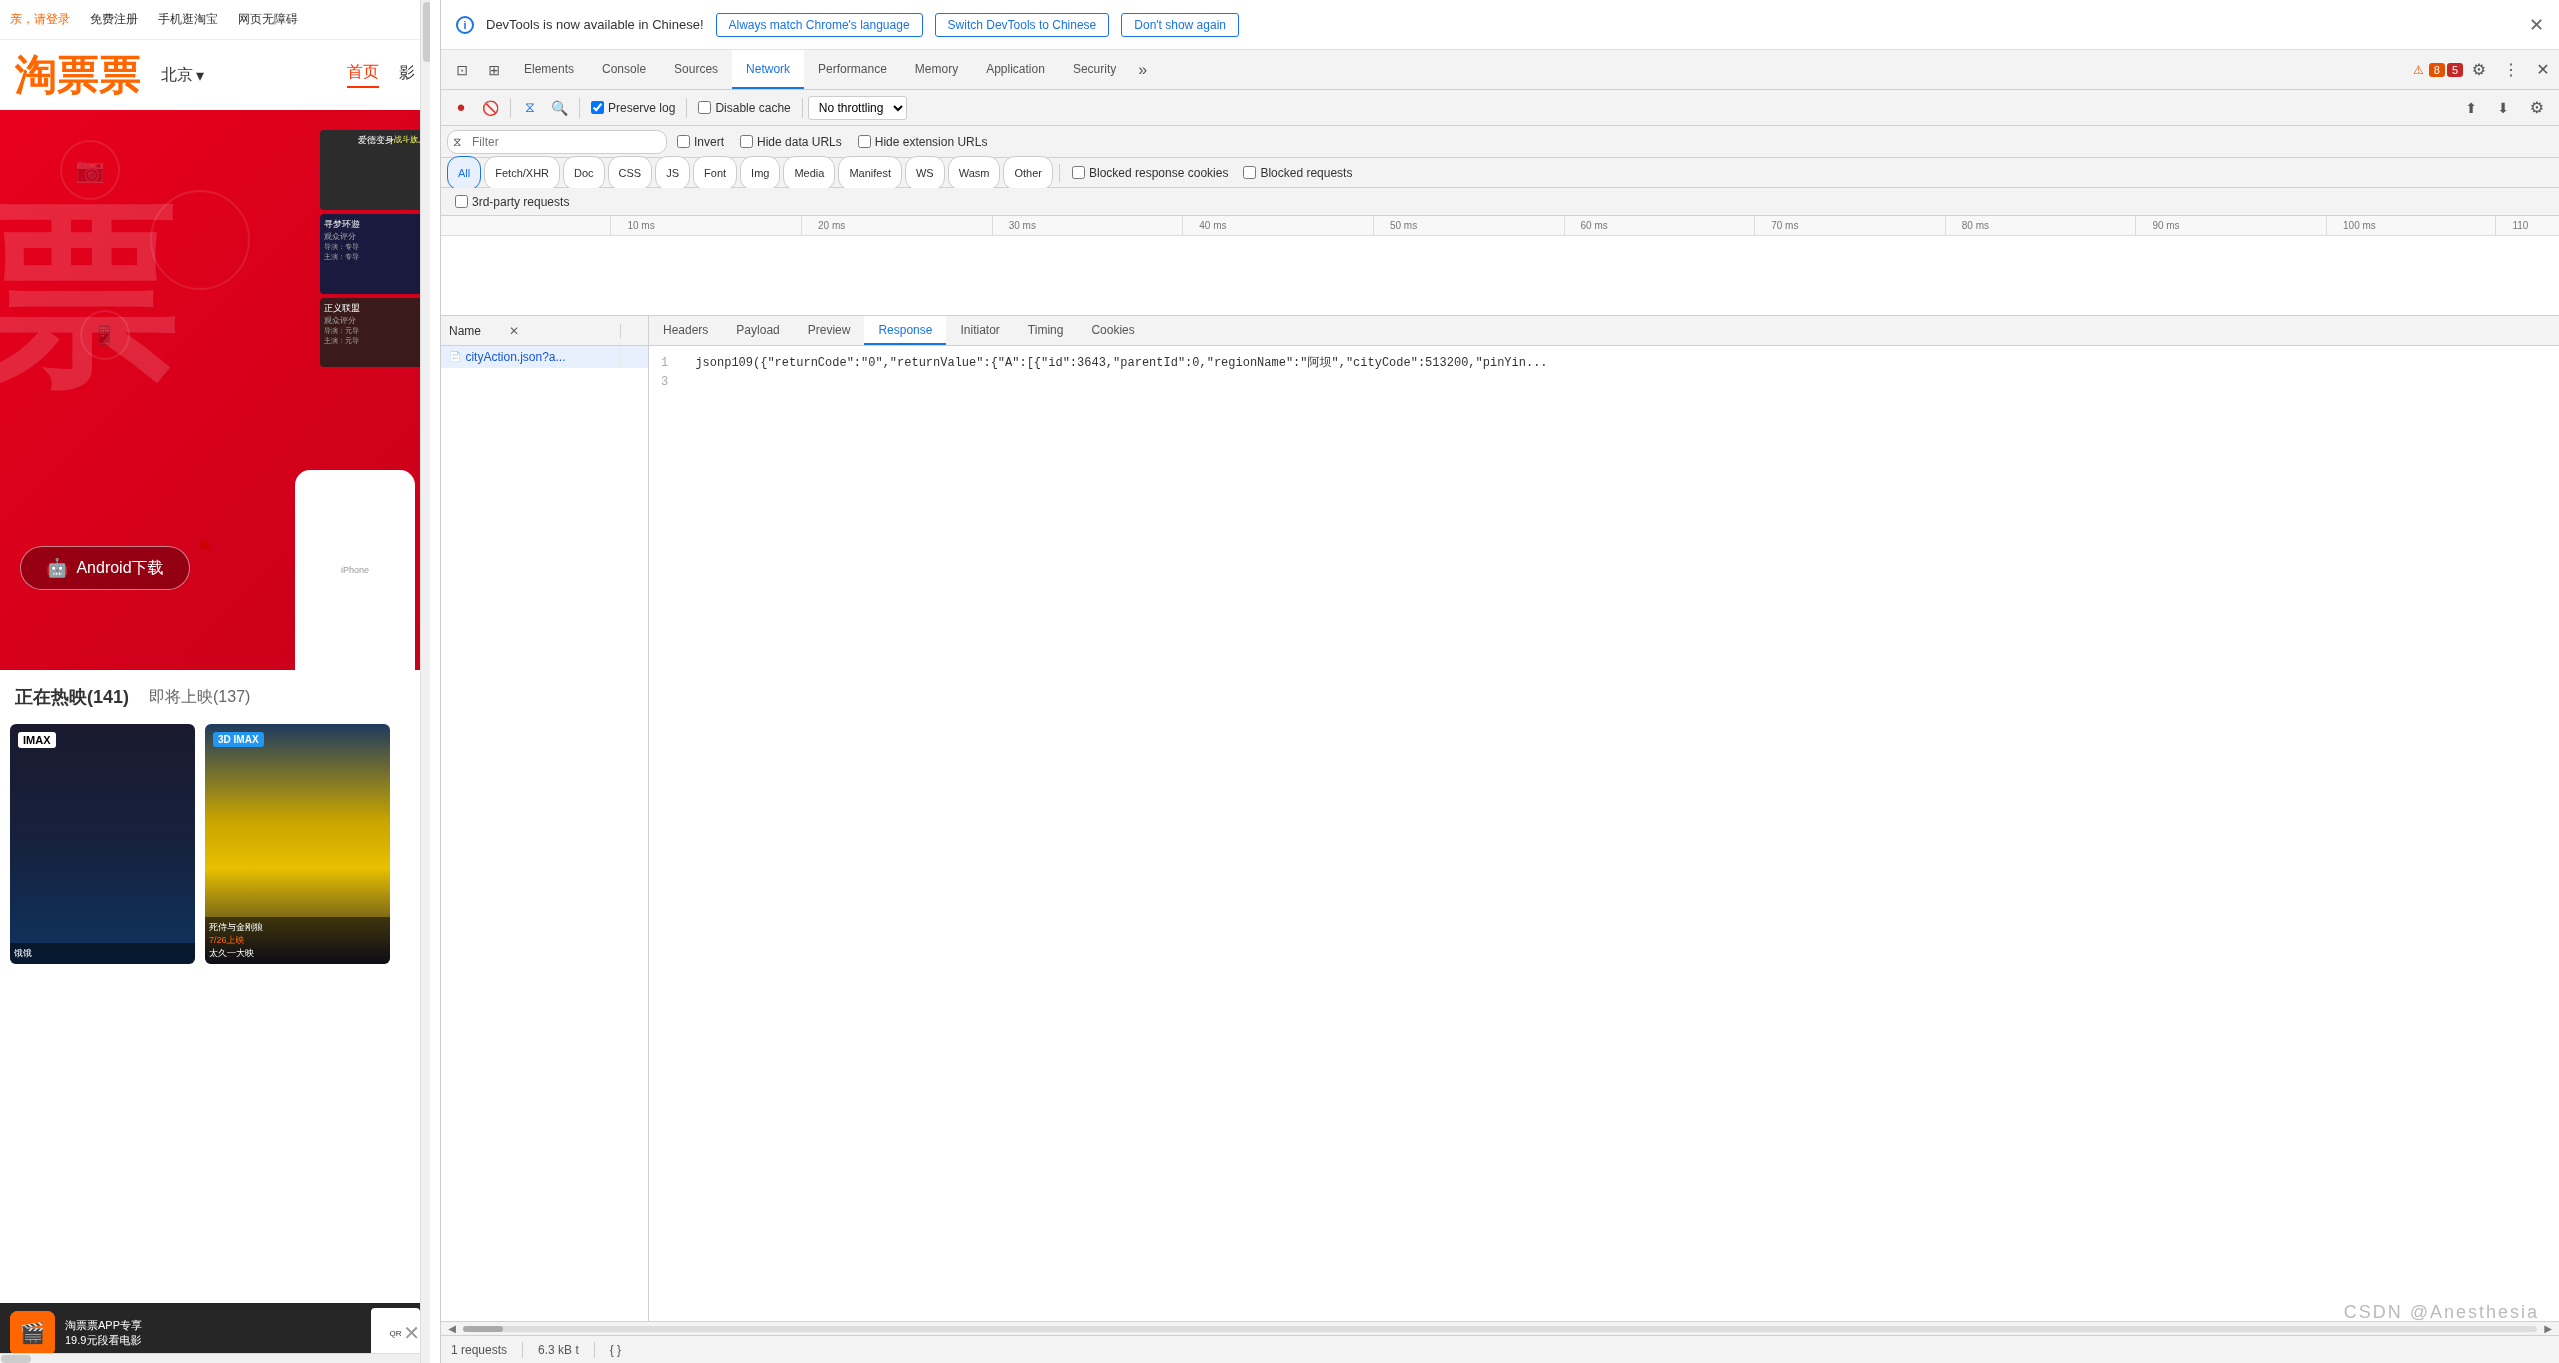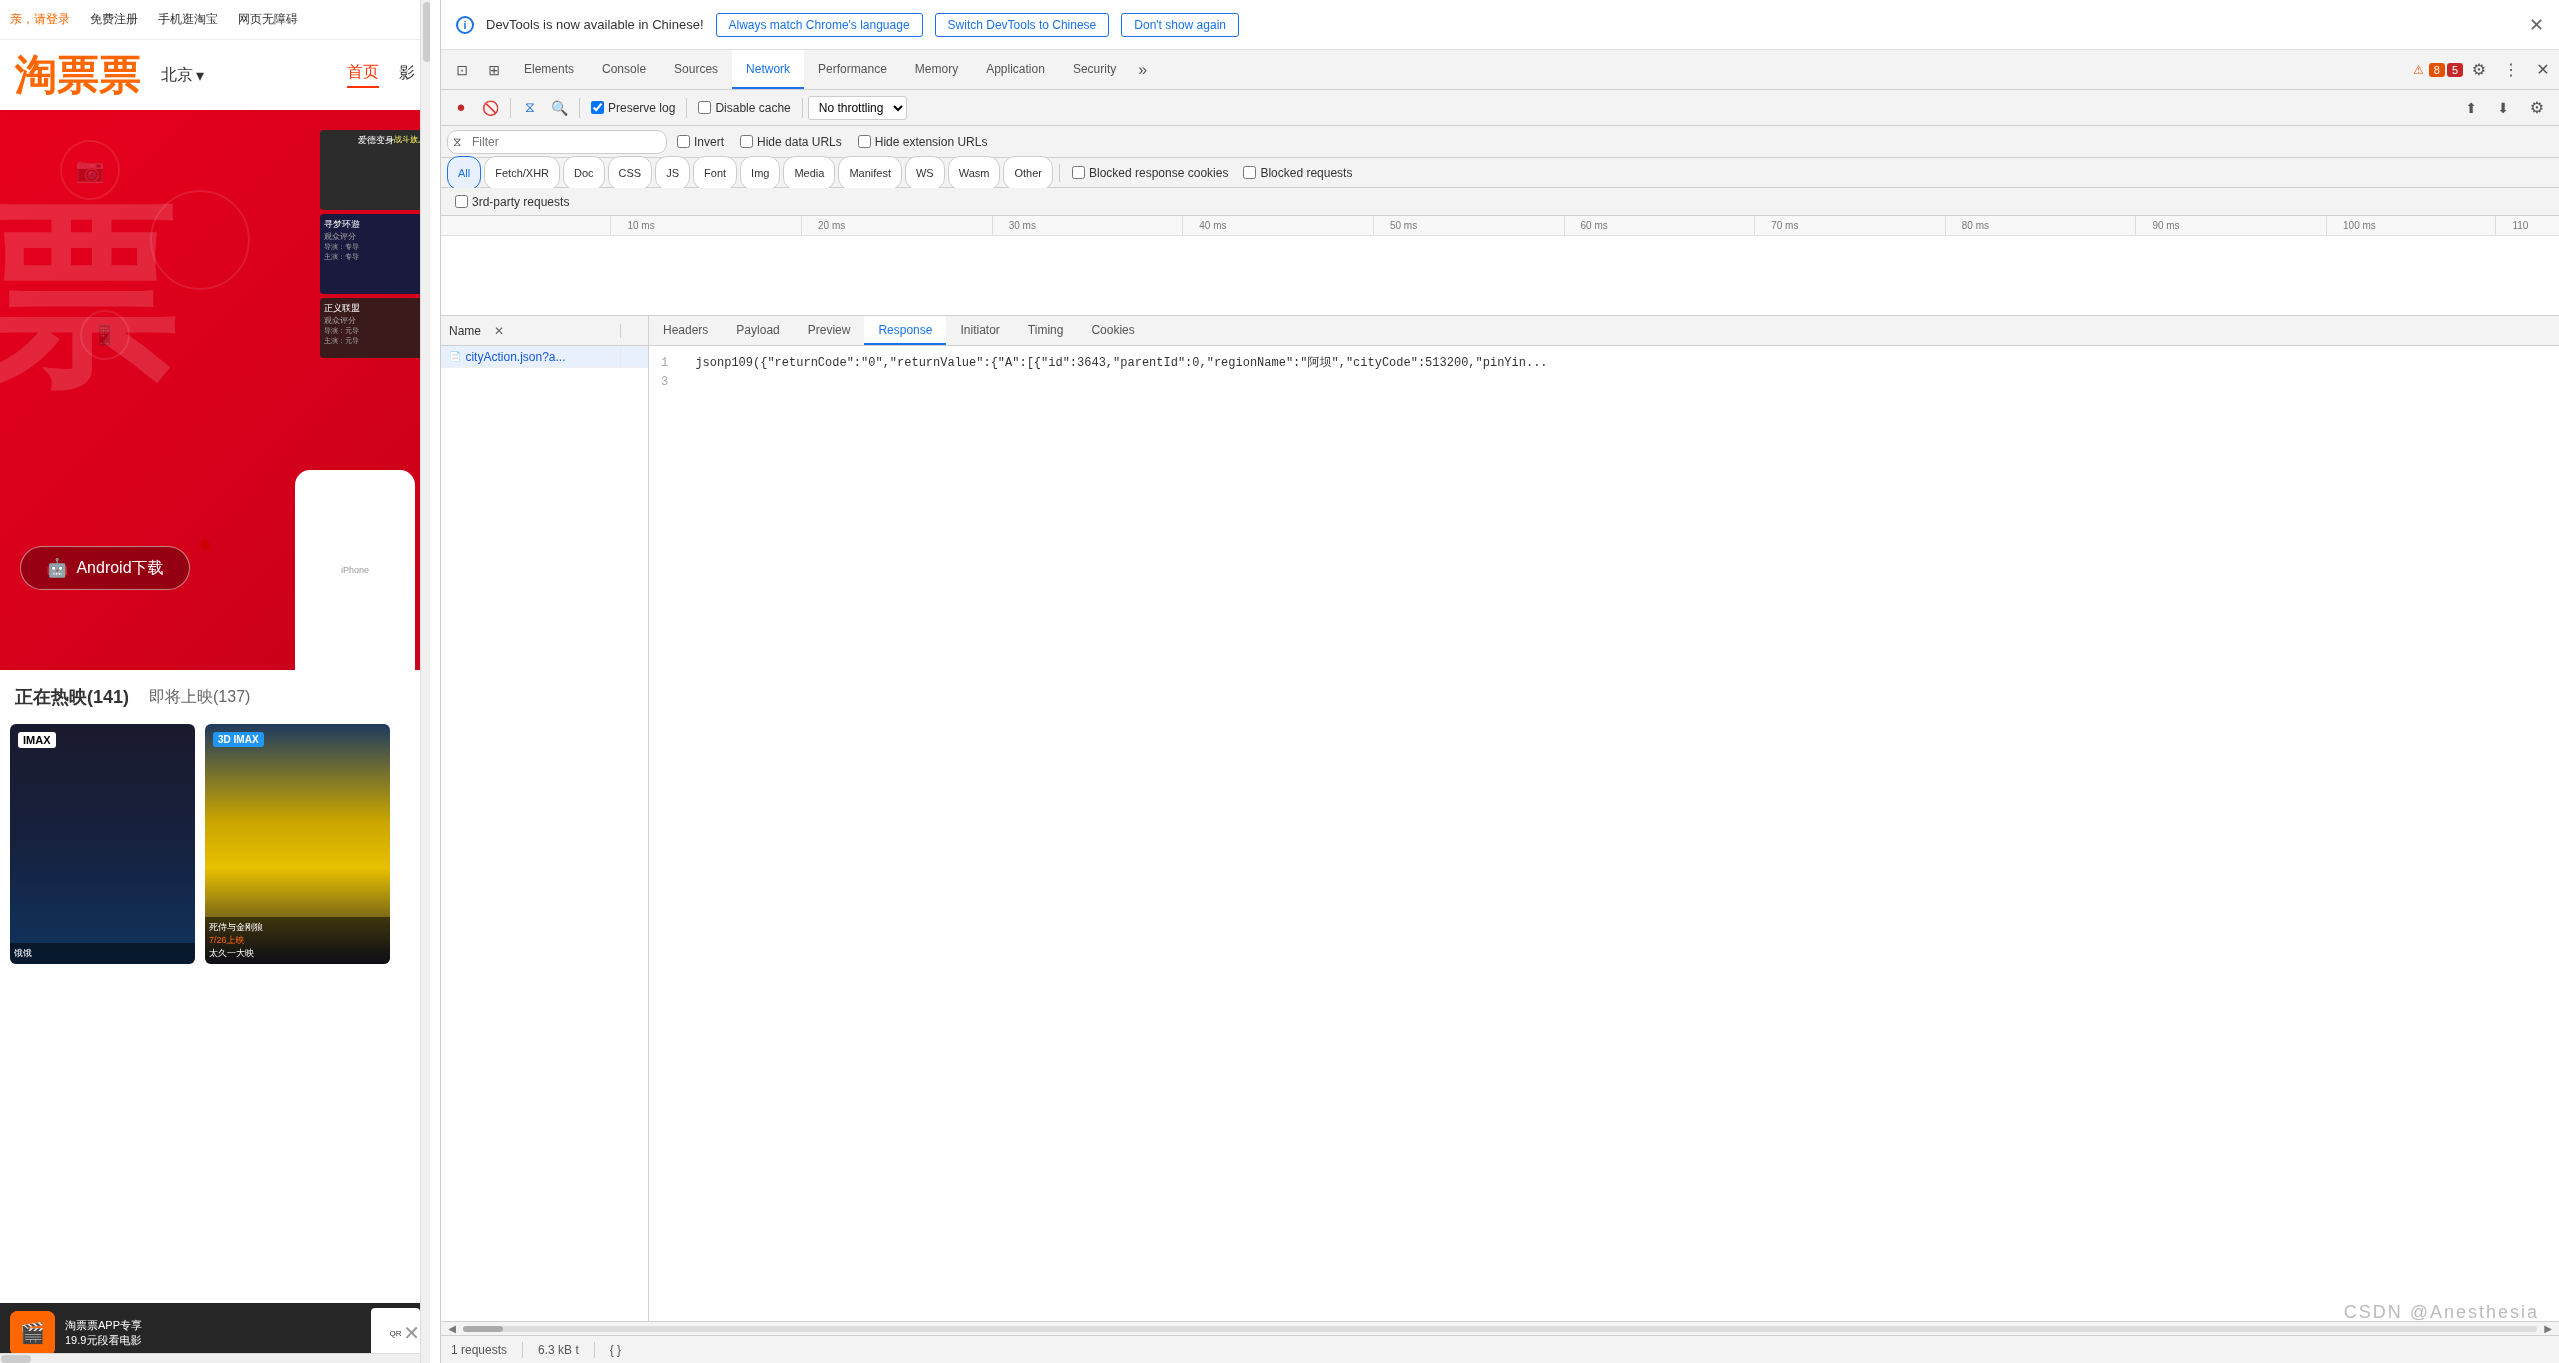--- a/index.html
+++ b/index.html
@@ -466,21 +466,21 @@
       font-size: 12px;
       color: #333;
       font-weight: 500;
     }
     .col-name {
       width: 180px;
       padding: 0 8px;
       border-right: 1px solid #d0d0d0;
       display: flex;
       align-items: center;
-      gap: 4px;
+      gap: 19px;
     }
     .col-x { width: 28px; display: flex; align-items: center; justify-content: center; color: #666; }
 
     .table-row {
       display: flex;
       align-items: center;
       height: 22px;
       border-bottom: 1px solid #f0f0f0;
       font-size: 12px;
     }
@@ -658,21 +658,21 @@
       <div style="background:#2c2c2c;border-radius:4px;height:80px;overflow:hidden;display:flex;justify-content:flex-end;padding:4px;">
         <div style="color:#fff;font-size:9px;">爱德变身</div>
         <div style="color:#ff6;font-size:8px;">战斗族上</div>
       </div>
       <div style="background:#1a1a3e;border-radius:4px;height:80px;overflow:hidden;padding:4px;">
         <div style="color:#fff;font-size:9px;">寻梦环遊</div>
         <div style="color:#aaa;font-size:8px;">观众评分</div>
         <div style="color:#aaa;font-size:7px;">导演：专导</div>
         <div style="color:#aaa;font-size:7px;">主演：专导</div>
       </div>
-      <div style="background:#3a1a1a;border-radius:4px;height:60px;overflow:hidden;padding:4px;">
+      <div style="background:#3a1a1a;border-radius:4px;height:69px;overflow:hidden;padding:4px;">
         <div style="color:#fff;font-size:9px;">正义联盟</div>
         <div style="color:#aaa;font-size:8px;">观众评分</div>
         <div style="color:#aaa;font-size:7px;">导演：元导</div>
         <div style="color:#aaa;font-size:7px;">主演：元导</div>
       </div>
     </div>
 
     <div class="android-btn">
       <span style="font-size:18px;">🤖</span>
       <span>Android下载</span>

